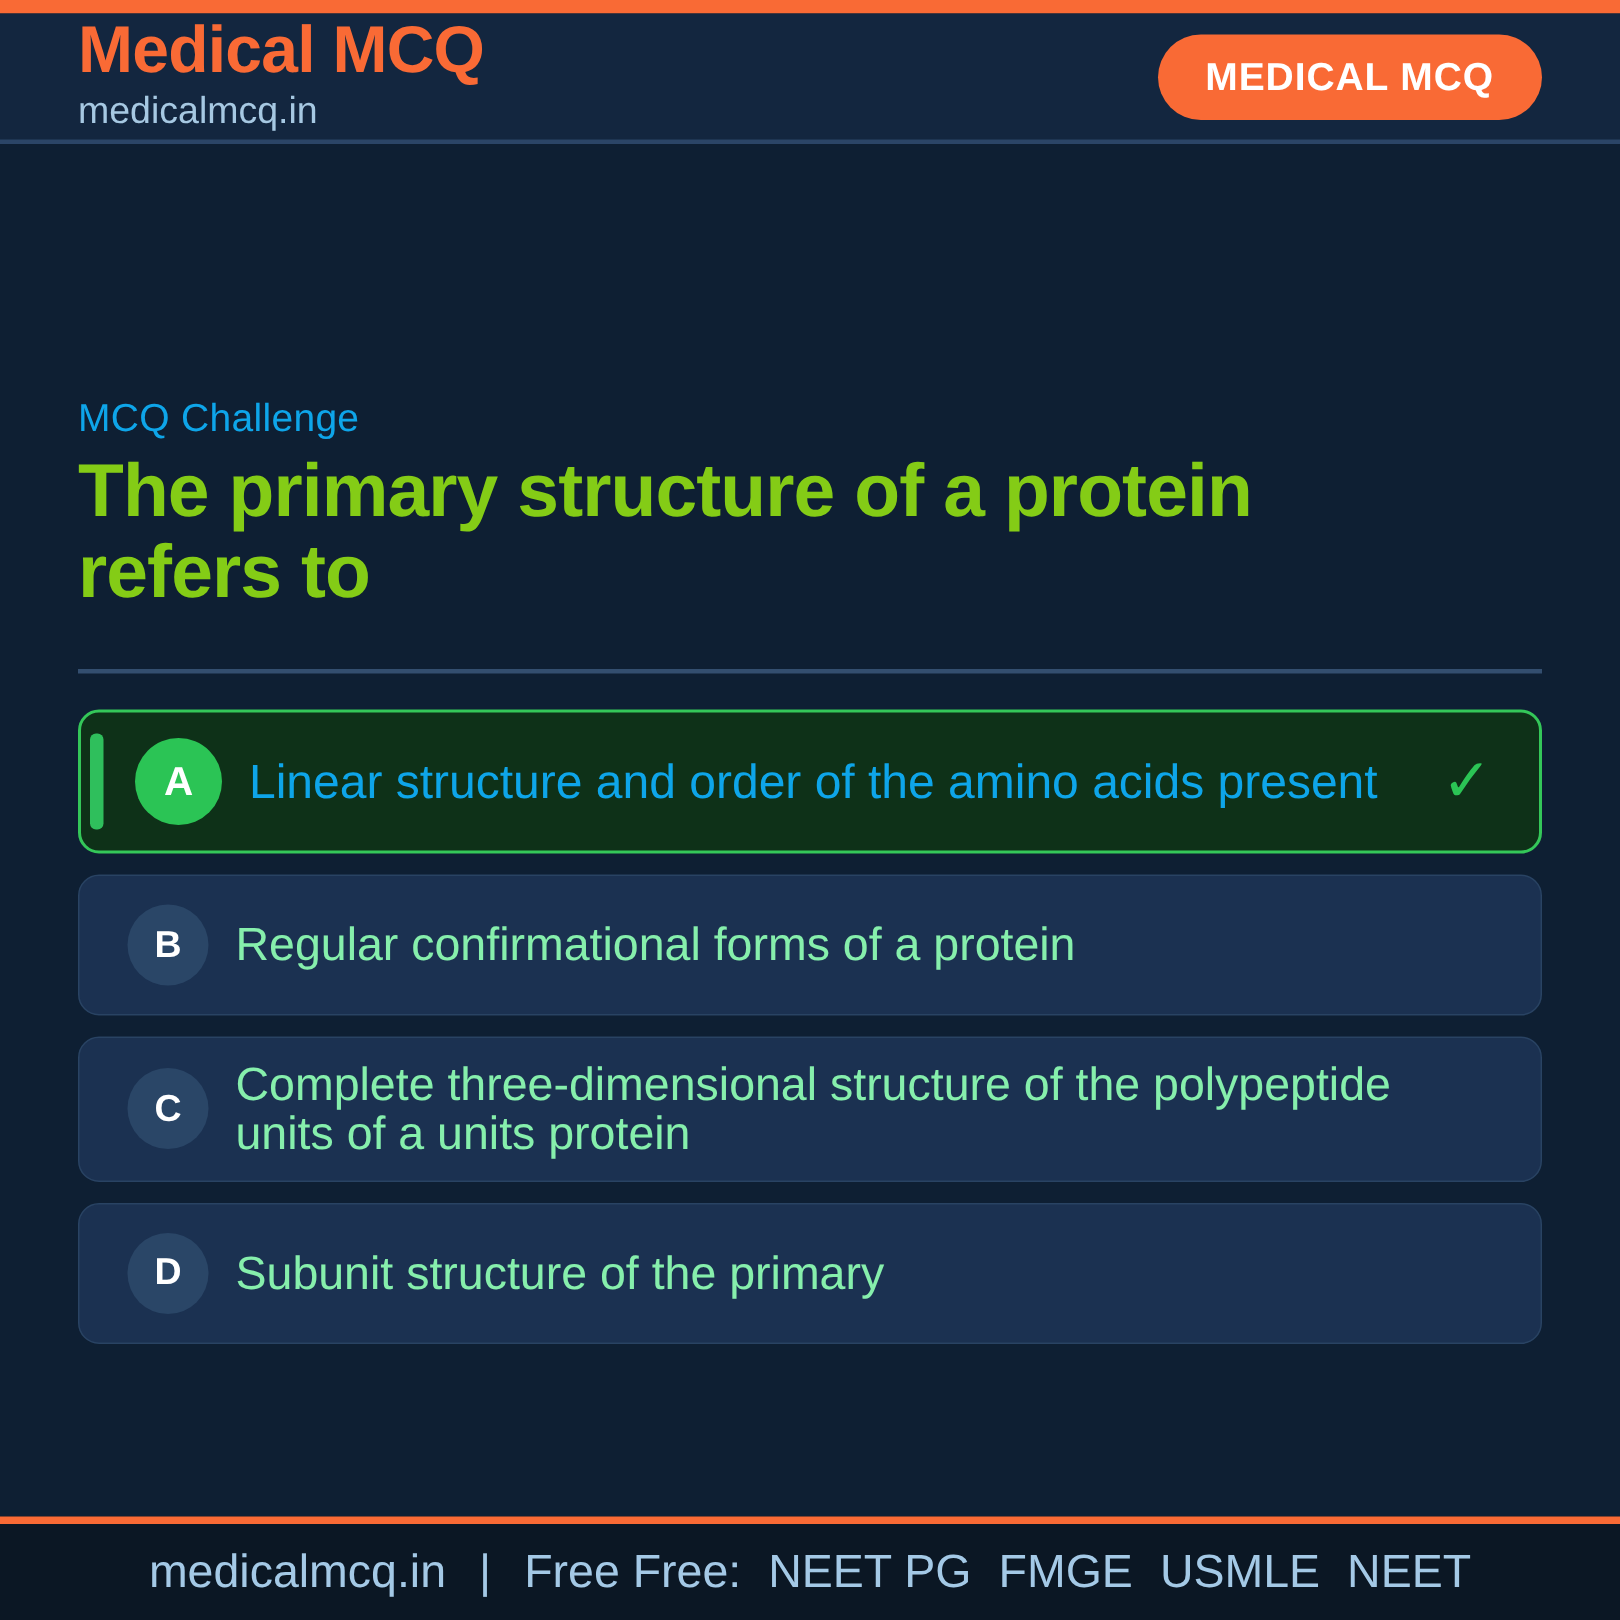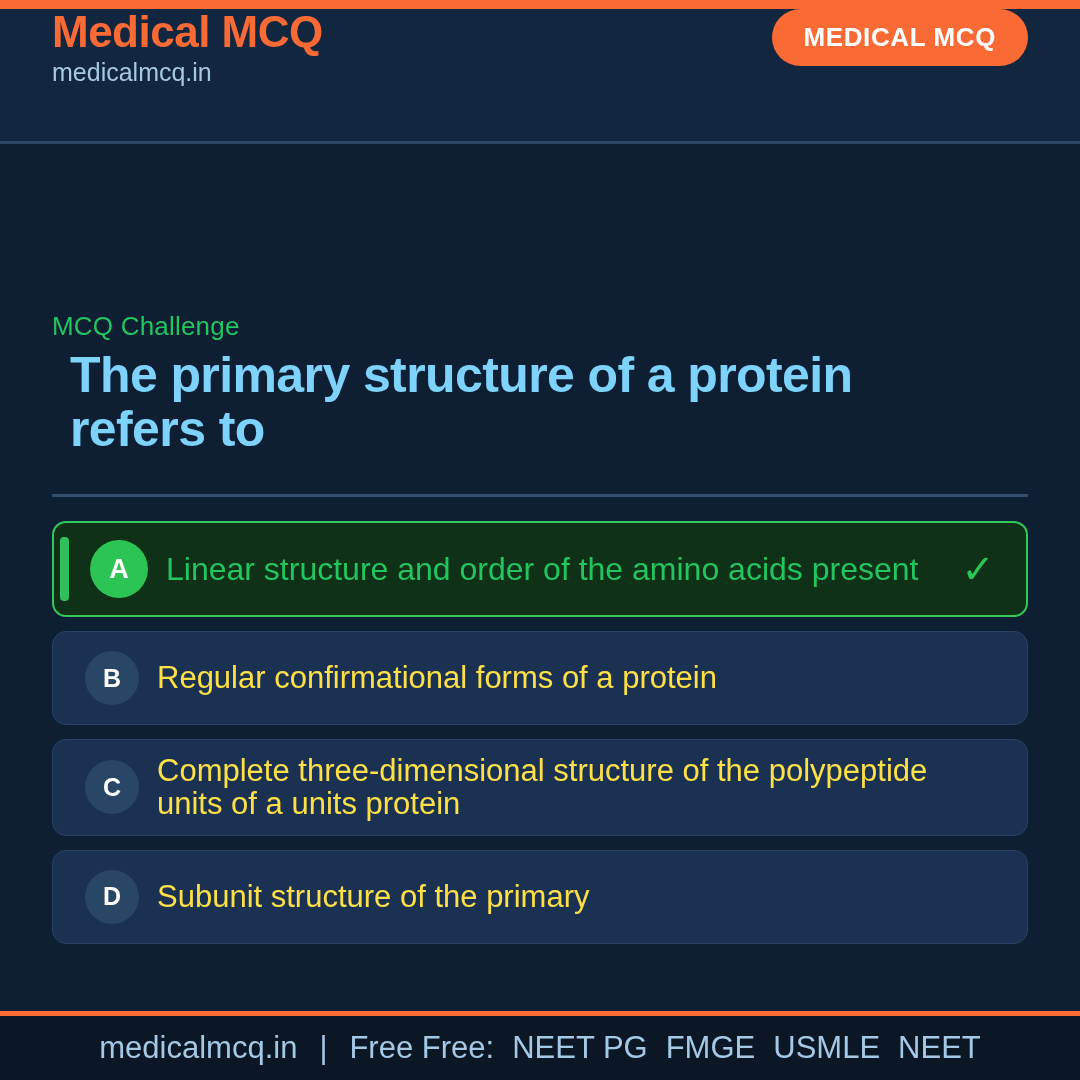--- a/index.html
+++ b/index.html
@@ -25,26 +25,26 @@
   .top-strip {
     height: 9px;
     width: 100%;
     background: #F96A35;
     flex: 0 0 auto;
   }
 
   
   .header {
     flex: 0 0 auto;
-    height: 135px;
+    height: 87px;
     background: #13263F;
     border-bottom: 3px solid #2B4straw;
     border-bottom: 3px solid #2B4567;
     display: flex;
-    align-items: flex-start;
+    align-items: center;
     justify-content: space-between;
     padding: 0 52px;
   }
 
   .brand-block { display: flex; flex-direction: column; justify-content: center; }
 
   .brand-title {
     font-size: 44px;
     font-weight: bold;
     color: #F96A35;
@@ -77,33 +77,32 @@
     padding: 0 52px;
     display: flex;
     flex-direction: column;
     justify-content: flex-start;
   }
 
   .question-zone { margin-top: 167px; }
 
   .kicker {
     font-size: 26px;
-    color: #22c55e;
+    color: #0ea5e9;
     letter-spacing: 0.2px;
     margin-bottom: 6px;
   }
 
   .question-title {
     font-size: 50px;
     font-weight: bold;
-    color: #7dd3fc;
+    color: #84cc16;
     line-height: 1.08;
     letter-spacing: -0.6px;
     max-width: 880px;
-    margin-left: 18px;
   }
 
   .divider {
     margin-top: 38px;
     height: 3px;
     background: #3A5madeira;
     background: #3A577A;
     opacity: 0.85;
     width: 100%;
   }
@@ -166,26 +165,26 @@
     width: 58px;
     height: 58px;
     font-size: 27px;
     margin-left: 8px;
   }
 
   .opt-text {
     flex: 1 1 auto;
     font-size: 31px;
     line-height: 1.08;
-    color: #fde047;
+    color: #86efac;
     padding-right: 10px;
   }
 
   .option.correct .opt-text {
-    color: #22c55e;
+    color: #0ea5e9;
     font-size: 32px;
   }
 
   .check-mark {
     flex: 0 0 auto;
     color: #2BC455;
     font-size: 40px;
     line-height: 1;
     width: 44px;
     text-align: center;

